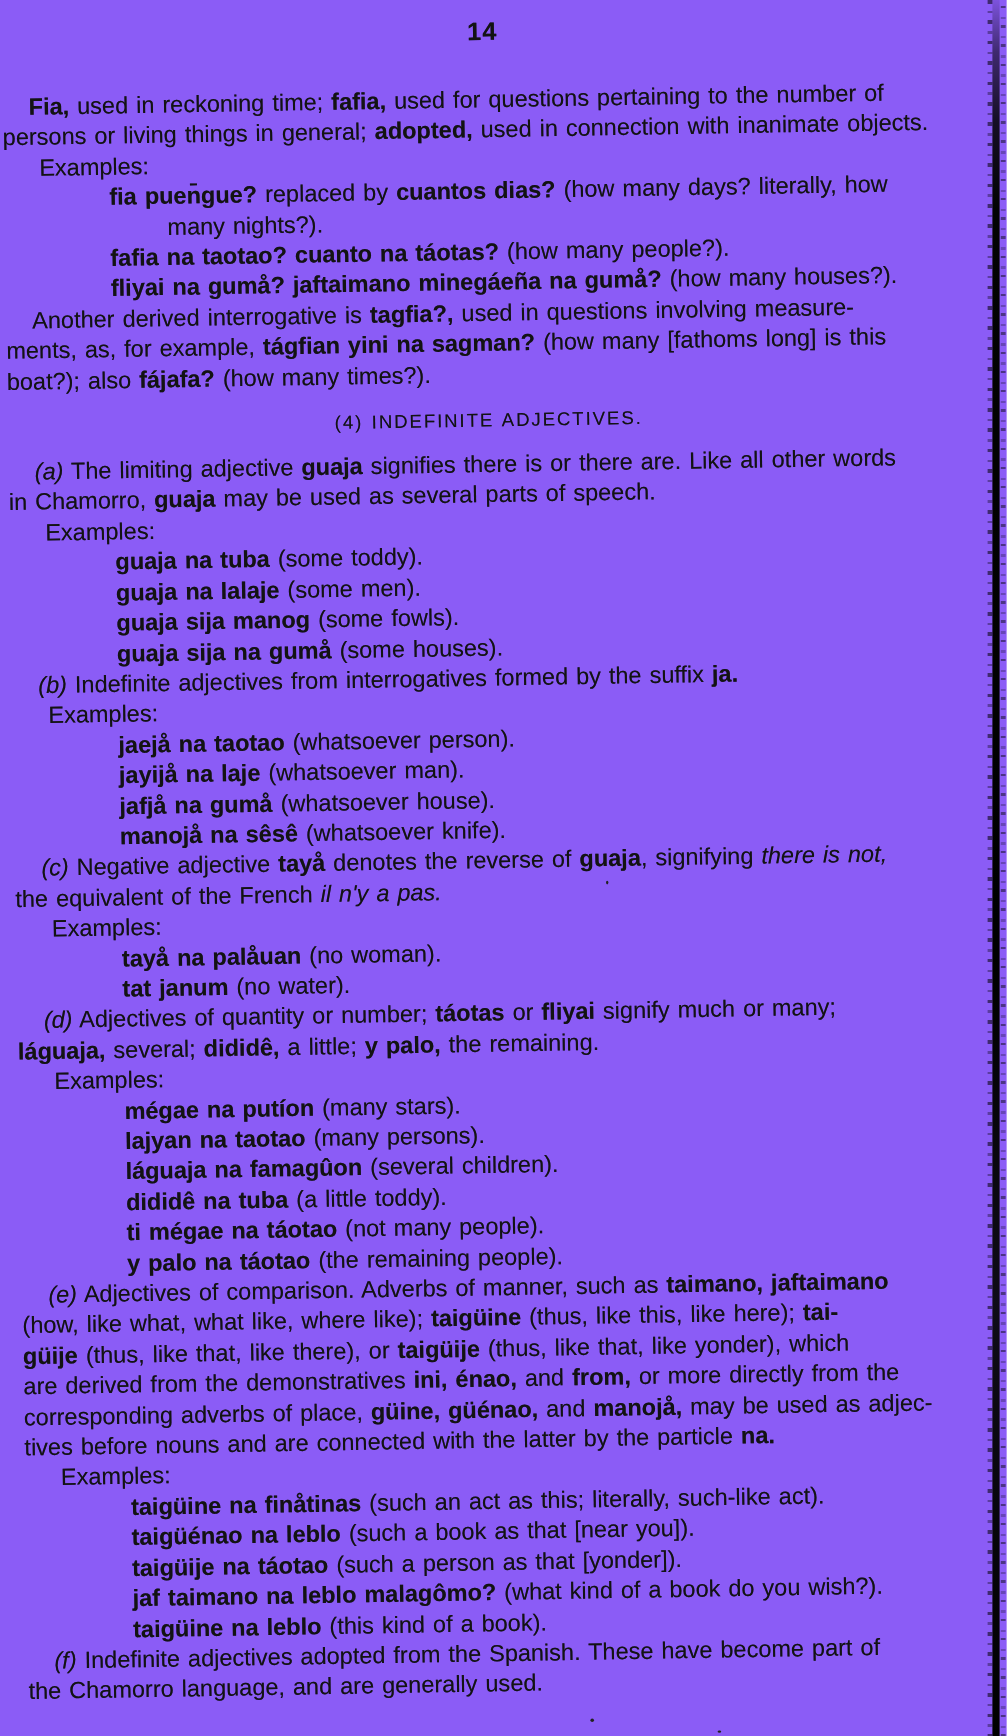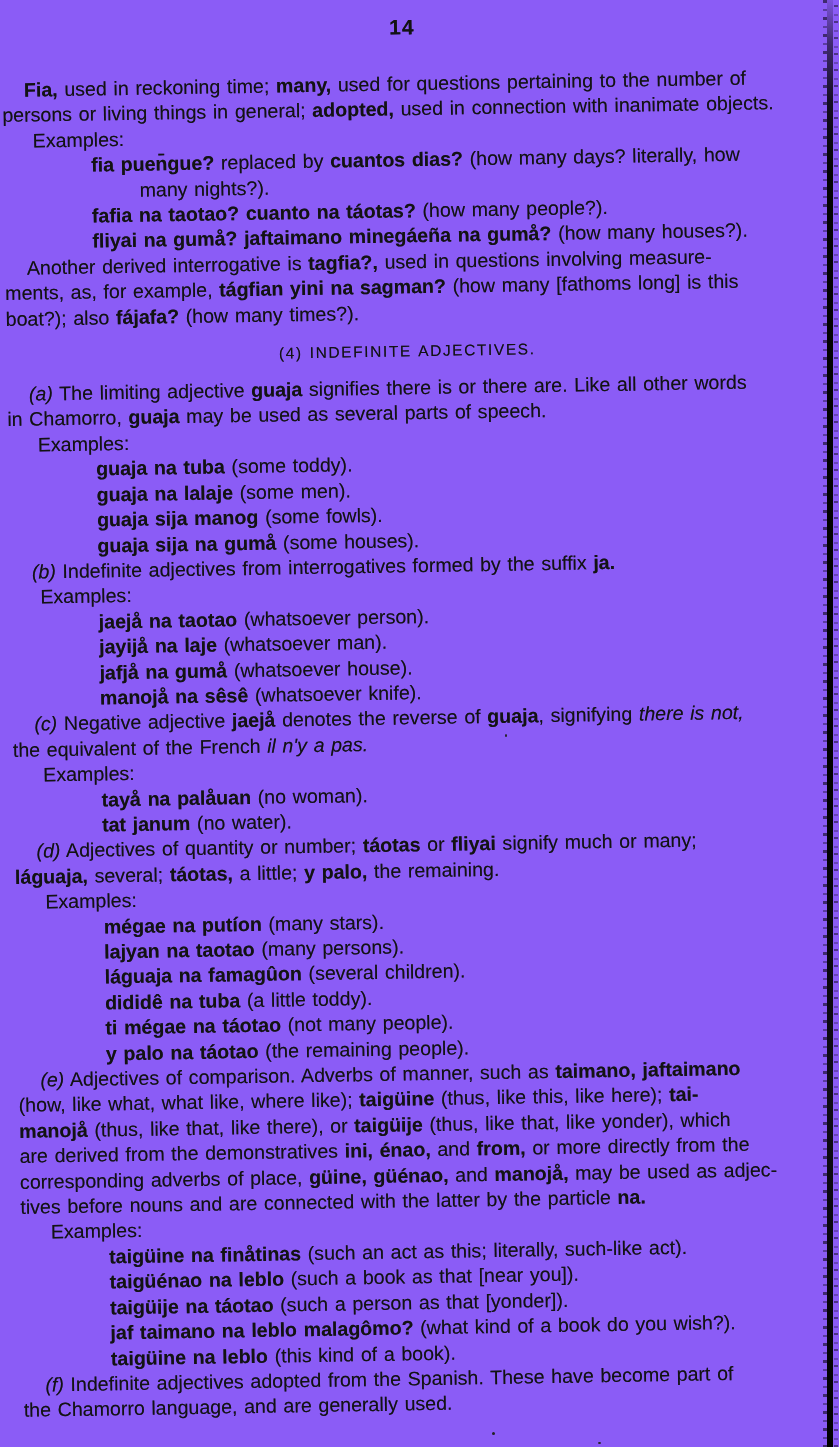--- a/index.html
+++ b/index.html
@@ -61,21 +61,21 @@
   .speck2 { left:598px; top:1442px; width:3px; height:2px; }
   .speck3 { left:505px; top:734px; width:2px; height:3px; }
 </style>
 </head>
 <body>
 
 <div id="page">
   <div class="content">
     <div class="page-number">14</div>
     <div>
-        <div class="line para-first"><span class="b">Fia,</span><span> used in reckoning time; </span><span class="b">many,</span><span> used for questions pertaining to the number of</span></div>
+        <div class="line para-first"><span class="b">Fia,</span><span> used in reckoning time; </span><span class="b">fafia,</span><span> used for questions pertaining to the number of</span></div>
         <div class="line flush"><span>persons or living things in general; </span><span class="b">adopted,</span><span> used in connection with inanimate objects.</span></div>
         <div class="line label"><span>Examples:</span></div>
         <div class="line ex"><span class="b">fia puen̄gue?</span><span> replaced by </span><span class="b">cuantos dias?</span><span> (how many days? literally, how</span></div>
         <div class="line ex-cont"><span>many nights?).</span></div>
         <div class="line ex"><span class="b">fafia na taotao? cuanto na táotas?</span><span> (how many people?).</span></div>
         <div class="line ex"><span class="b">fliyai na gumå? jaftaimano minegáeña na gumå?</span><span> (how many houses?).</span></div>
         <div class="line para-first"><span>Another derived interrogative is </span><span class="b">tagfia?,</span><span> used in questions involving measure-</span></div>
         <div class="line flush"><span>ments, as, for example, </span><span class="b">tágfian yini na sagman?</span><span> (how many [fathoms long] is this</span></div>
         <div class="line flush"><span>boat?); also </span><span class="b">fájafa?</span><span> (how many times?).</span></div>
         <div class="line heading"><span>(4) INDEFINITE ADJECTIVES.</span></div>
@@ -85,37 +85,37 @@
         <div class="line ex"><span class="b">guaja na tuba</span><span> (some toddy).</span></div>
         <div class="line ex"><span class="b">guaja na lalaje</span><span> (some men).</span></div>
         <div class="line ex"><span class="b">guaja sija manog</span><span> (some fowls).</span></div>
         <div class="line ex"><span class="b">guaja sija na gumå</span><span> (some houses).</span></div>
         <div class="line para-first"><span class="i">(b)</span><span> Indefinite adjectives from interrogatives formed by the suffix </span><span class="b">ja.</span></div>
         <div class="line label"><span>Examples:</span></div>
         <div class="line ex"><span class="b">jaejå na taotao</span><span> (whatsoever person).</span></div>
         <div class="line ex"><span class="b">jayijå na laje</span><span> (whatsoever man).</span></div>
         <div class="line ex"><span class="b">jafjå na gumå</span><span> (whatsoever house).</span></div>
         <div class="line ex"><span class="b">manojå na sêsê</span><span> (whatsoever knife).</span></div>
-        <div class="line para-first"><span class="i">(c)</span><span> Negative adjective </span><span class="b">jaejå</span><span> denotes the reverse of </span><span class="b">guaja</span><span>, signifying </span><span class="i">there is not,</span></div>
+        <div class="line para-first"><span class="i">(c)</span><span> Negative adjective </span><span class="b">tayå</span><span> denotes the reverse of </span><span class="b">guaja</span><span>, signifying </span><span class="i">there is not,</span></div>
         <div class="line flush"><span>the equivalent of the French </span><span class="i">il n'y a pas.</span></div>
         <div class="line label"><span>Examples:</span></div>
         <div class="line ex"><span class="b">tayå na palåuan</span><span> (no woman).</span></div>
         <div class="line ex"><span class="b">tat janum</span><span> (no water).</span></div>
         <div class="line para-first"><span class="i">(d)</span><span> Adjectives of quantity or number; </span><span class="b">táotas</span><span> or </span><span class="b">fliyai</span><span> signify much or many;</span></div>
-        <div class="line flush"><span class="b">láguaja,</span><span> several; </span><span class="b">táotas,</span><span> a little; </span><span class="b">y palo,</span><span> the remaining.</span></div>
+        <div class="line flush"><span class="b">láguaja,</span><span> several; </span><span class="b">dididê,</span><span> a little; </span><span class="b">y palo,</span><span> the remaining.</span></div>
         <div class="line label"><span>Examples:</span></div>
         <div class="line ex"><span class="b">mégae na putíon</span><span> (many stars).</span></div>
         <div class="line ex"><span class="b">lajyan na taotao</span><span> (many persons).</span></div>
         <div class="line ex"><span class="b">láguaja na famagûon</span><span> (several children).</span></div>
         <div class="line ex"><span class="b">dididê na tuba</span><span> (a little toddy).</span></div>
         <div class="line ex"><span class="b">ti mégae na táotao</span><span> (not many people).</span></div>
         <div class="line ex"><span class="b">y palo na táotao</span><span> (the remaining people).</span></div>
         <div class="line para-first"><span class="i">(e)</span><span> Adjectives of comparison.  Adverbs of manner, such as </span><span class="b">taimano, jaftaimano</span></div>
         <div class="line flush"><span>(how, like what, what like, where like); </span><span class="b">taigüine</span><span> (thus, like this, like here); </span><span class="b">tai-</span></div>
-        <div class="line flush"><span class="b">manojå</span><span> (thus, like that, like there), or </span><span class="b">taigüije</span><span> (thus, like that, like yonder), which</span></div>
+        <div class="line flush"><span class="b">güije</span><span> (thus, like that, like there), or </span><span class="b">taigüije</span><span> (thus, like that, like yonder), which</span></div>
         <div class="line flush"><span>are derived from the demonstratives </span><span class="b">ini, énao,</span><span> and </span><span class="b">from,</span><span> or more directly from the</span></div>
         <div class="line flush"><span>corresponding adverbs of place, </span><span class="b">güine, güénao,</span><span> and </span><span class="b">manojå,</span><span> may be used as adjec-</span></div>
         <div class="line flush"><span>tives before nouns and are connected with the latter by the particle </span><span class="b">na.</span></div>
         <div class="line label"><span>Examples:</span></div>
         <div class="line ex"><span class="b">taigüine na finåtinas</span><span> (such an act as this; literally, such-like act).</span></div>
         <div class="line ex"><span class="b">taigüénao na leblo</span><span> (such a book as that [near you]).</span></div>
         <div class="line ex"><span class="b">taigüije na táotao</span><span> (such a person as that [yonder]).</span></div>
         <div class="line ex"><span class="b">jaf taimano na leblo malagômo?</span><span> (what kind of a book do you wish?).</span></div>
         <div class="line ex"><span class="b">taigüine na leblo</span><span> (this kind of a book).</span></div>
         <div class="line para-first"><span class="i">(f)</span><span> Indefinite adjectives adopted from the Spanish.  These have become part of</span></div>

